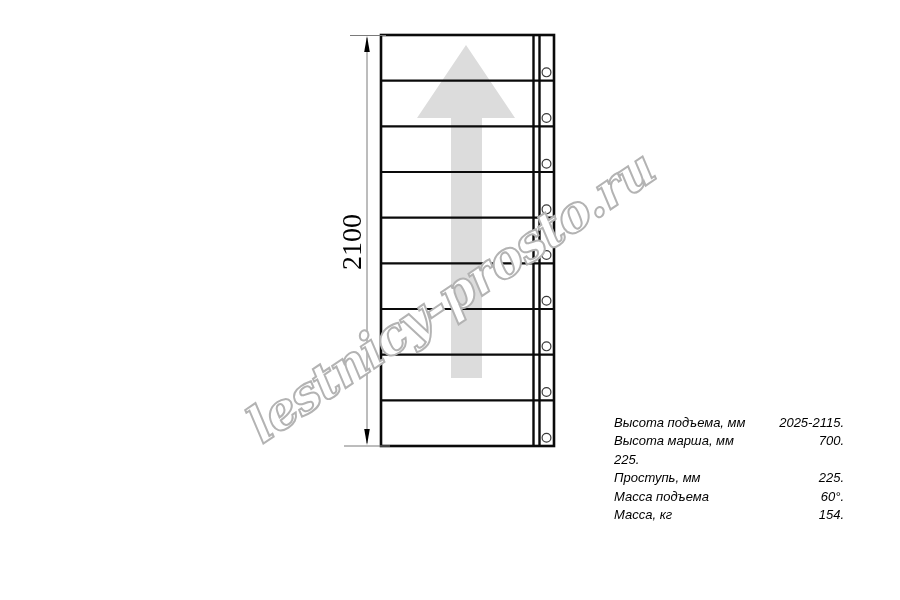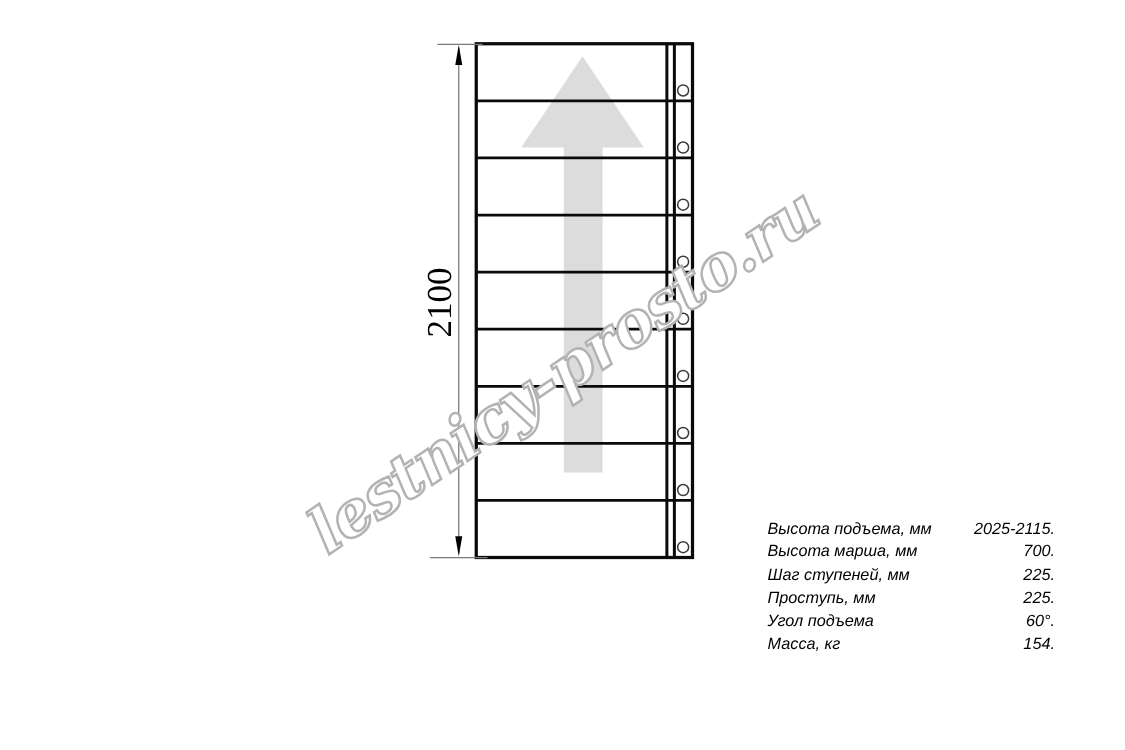--- a/index.html
+++ b/index.html
@@ -91,31 +91,30 @@
         <span class="spec-label">Высота подъема, мм</span>
         <span class="spec-value">2025-2115.</span>
       </div>
 
       <div class="spec-row">
         <span class="spec-label">Высота марша, мм</span>
         <span class="spec-value">700.</span>
       </div>
 
       <div class="spec-row">
-        <span class="spec-label">Шаг ступеней, мм</span>
         <span class="spec-value">225.</span>
       </div>
 
       <div class="spec-row">
         <span class="spec-label">Проступь, мм</span>
         <span class="spec-value">225.</span>
       </div>
 
       <div class="spec-row">
-        <span class="spec-label">Угол подъема</span>
+        <span class="spec-label">Масса подъема</span>
         <span class="spec-value">60°.</span>
       </div>
 
       <div class="spec-row">
         <span class="spec-label">Масса, кг</span>
         <span class="spec-value">154.</span>
       </div>
     </div>
 
 </div>

